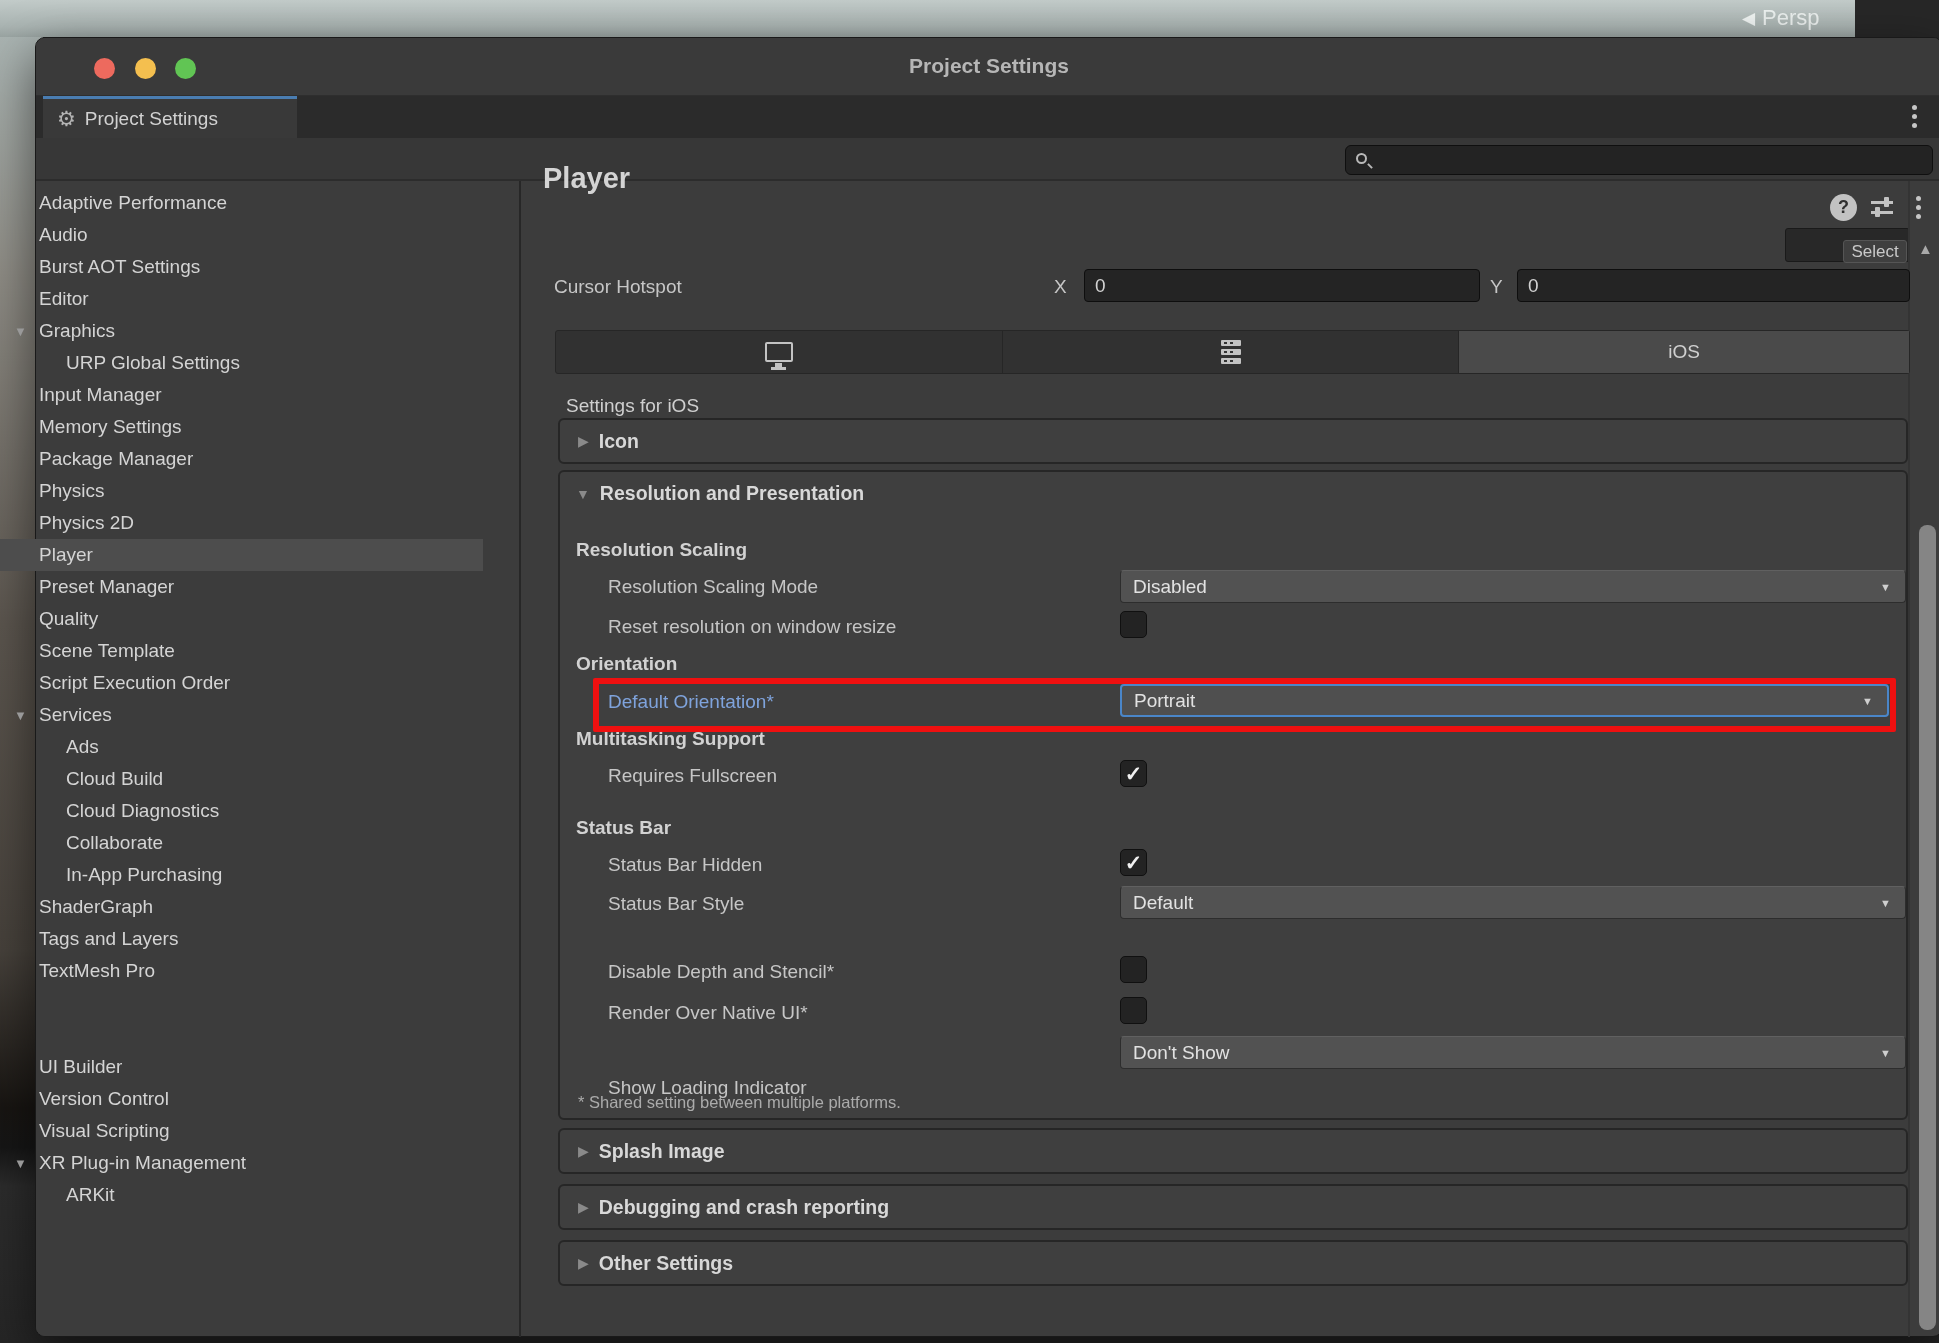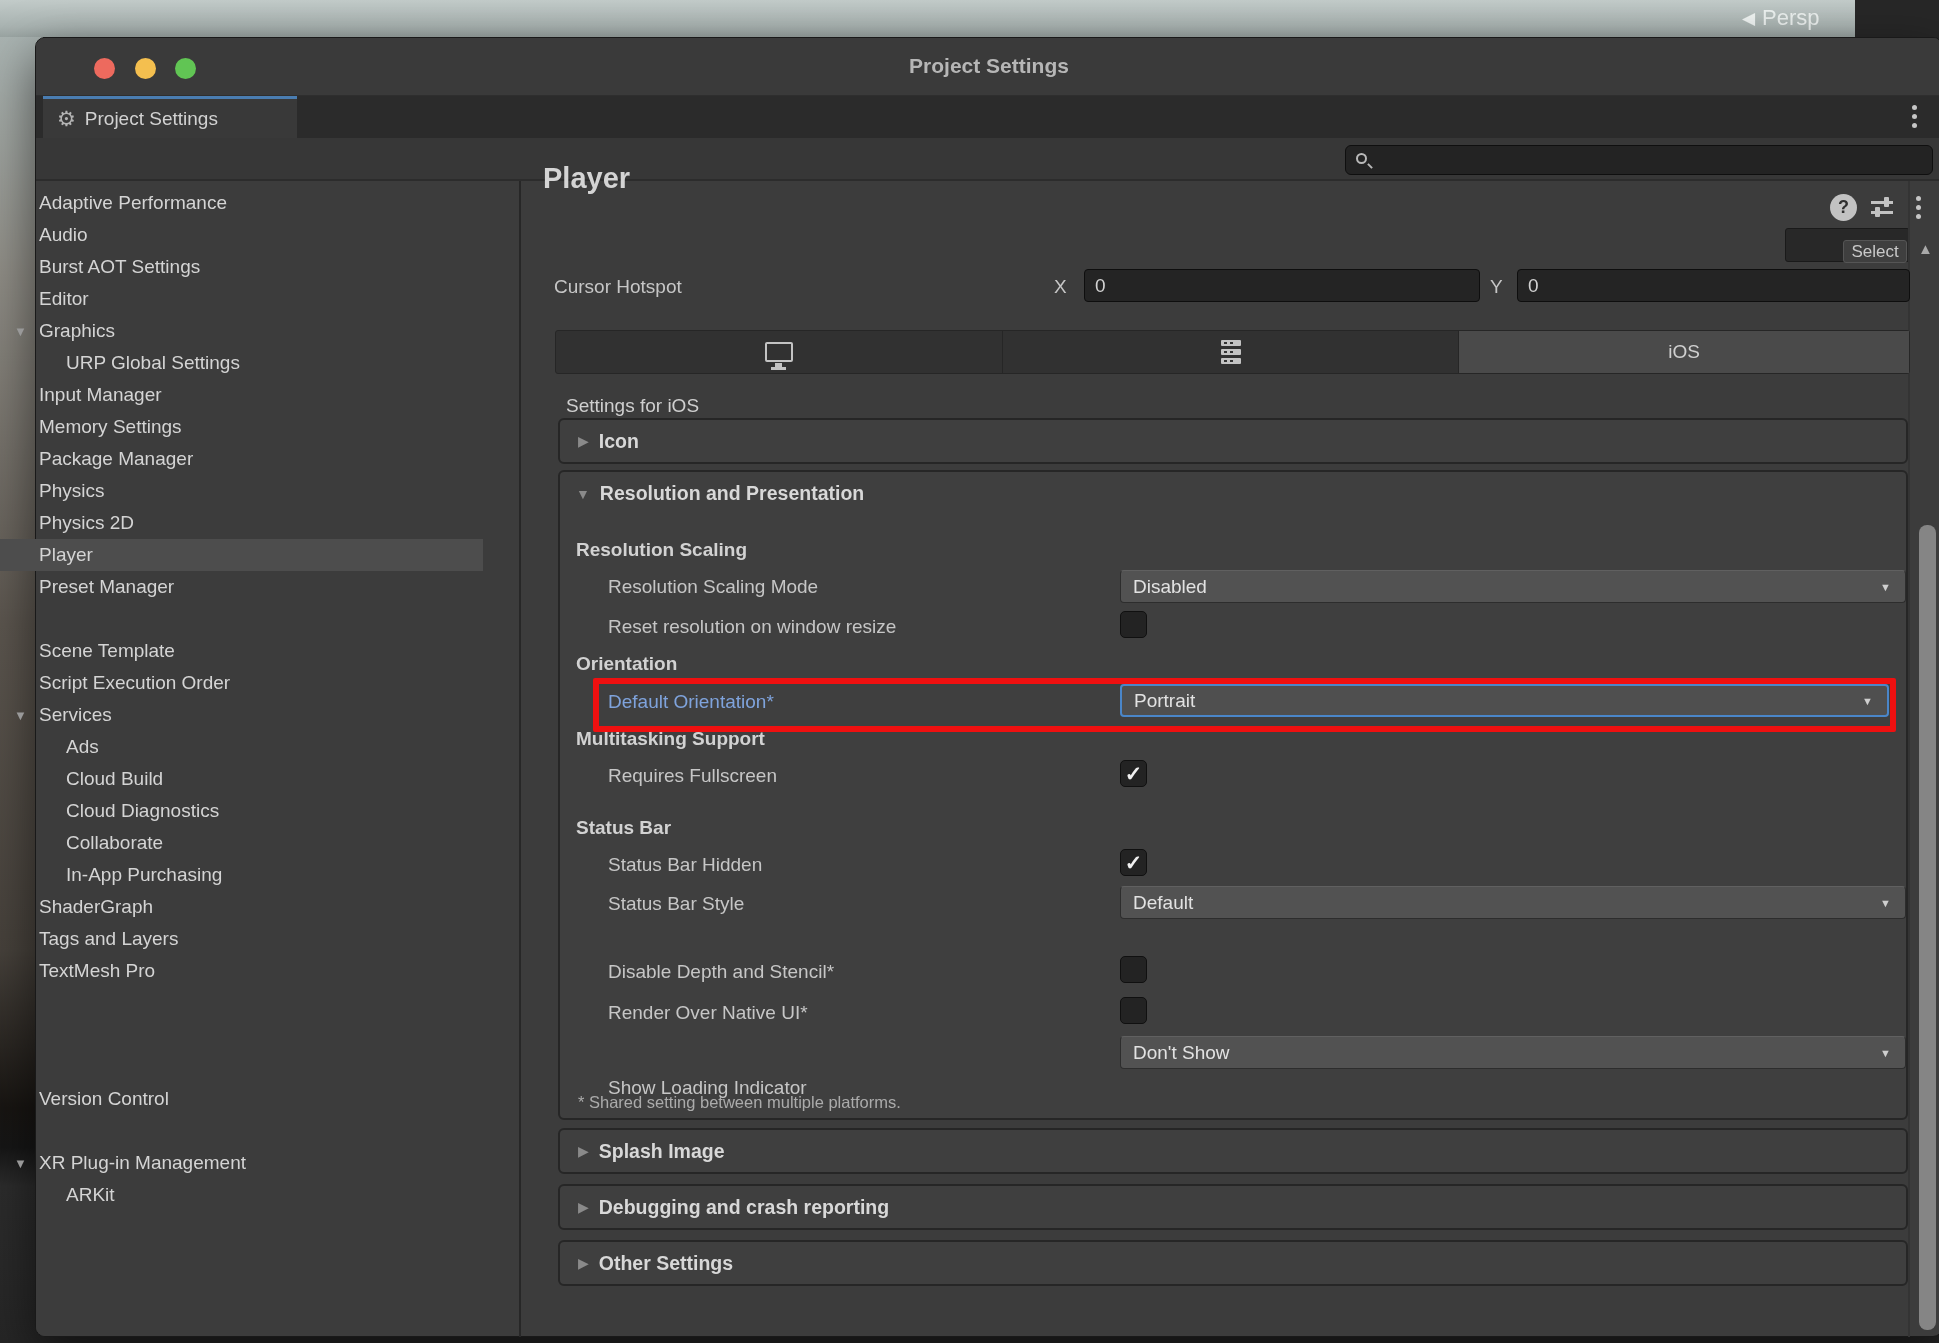--- a/index.html
+++ b/index.html
@@ -201,20 +201,23 @@
     </div>
   <div class="side-item" style="top:507px">
       <span class="txt">Physics 2D</span>
     </div>
   <div class="side-item sel" style="top:539px">
       <span class="txt">Player</span>
     </div>
   <div class="side-item" style="top:571px">
       <span class="txt">Preset Manager</span>
     </div>
+  <div class="side-item" style="top:603px">
+      <span class="txt">Quality</span>
+    </div>
   <div class="side-item" style="top:635px">
       <span class="txt">Scene Template</span>
     </div>
   <div class="side-item" style="top:667px">
       <span class="txt">Script Execution Order</span>
     </div>
   <div class="side-item" style="top:699px">
       <span class="tri">▼</span>
       <span class="txt">Services</span>
     </div>
@@ -235,22 +238,28 @@
     </div>
   <div class="side-item" style="top:891px">
       <span class="txt">ShaderGraph</span>
     </div>
   <div class="side-item" style="top:923px">
       <span class="txt">Tags and Layers</span>
     </div>
   <div class="side-item" style="top:955px">
       <span class="txt">TextMesh Pro</span>
     </div>
+  <div class="side-item" style="top:1051px">
+      <span class="txt">UI Builder</span>
+    </div>
   <div class="side-item" style="top:1083px">
       <span class="txt">Version Control</span>
+    </div>
+  <div class="side-item" style="top:1115px">
+      <span class="txt">Visual Scripting</span>
     </div>
   <div class="side-item" style="top:1147px">
       <span class="tri">▼</span>
       <span class="txt">XR Plug-in Management</span>
     </div>
   <div class="side-item ind" style="top:1179px">
       <span class="txt">ARKit</span>
     </div>
 
   <div class="page-title">Player</div>

